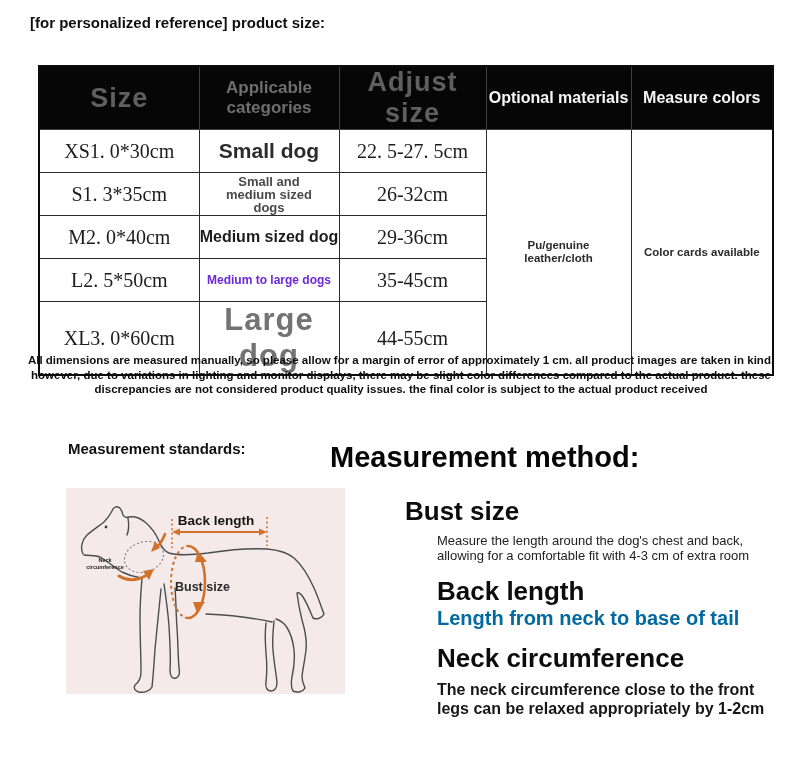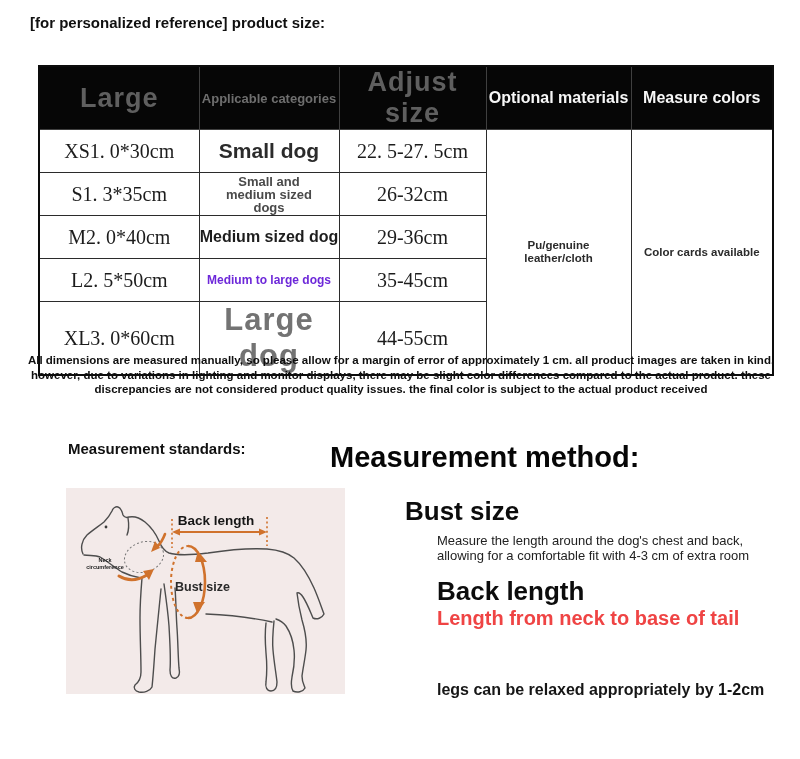--- a/index.html
+++ b/index.html
@@ -7,21 +7,21 @@
           font-family:"Liberation Sans",sans-serif;overflow:hidden;}
 
   .page-title{position:absolute;left:30px;top:14px;font-size:15px;font-weight:bold;color:#101010;}
 
   
   table.size-table{position:absolute;left:38px;top:65px;width:734px;border-collapse:collapse;
                    table-layout:fixed;border:2px solid #0c0c0c;}
   .size-table th,.size-table td{border:1px solid #2b2b2b;text-align:center;vertical-align:middle;padding:0;}
   .size-table thead th{background:#060606;height:42px;border-color:#3f3f3f;border-top-color:#060606;}
   th.h-big{font-size:27px;font-weight:bold;color:#5f5f5f;letter-spacing:1px;}
-  th.h-small{font-size:13px;font-weight:bold;color:#6e6e6e;margin-left:13px;}
+  th.h-small{font-size:17px;font-weight:bold;color:#6e6e6e;margin-left:13px;}
   th.h-white{font-size:16px;font-weight:bold;color:#f7f7f7;}
   .size-table tbody td{height:42px;background:#ffffff;}
   td.size-cell,td.adjust-cell{font-family:"Liberation Serif","DejaVu Serif",serif;font-size:20px;color:#1c1c1c;}
   td.cat-0{font-size:21px;font-weight:bold;color:#2b2b2b;}
   td.cat-1{font-size:13px;font-weight:bold;color:#4a4a4a;line-height:13px;padding:0 20px;}
   td.cat-2{font-size:16px;font-weight:bold;color:#1d1d1d;}
   td.cat-3{font-size:12px;font-weight:bold;color:#6d28d9;}
   td.cat-4{font-size:31px;font-weight:bold;color:#737373;letter-spacing:1px;}
   td.materials-cell{font-size:11.5px;font-weight:bold;color:#2b2b2b;line-height:13px;}
   td.colors-cell{font-size:11.5px;font-weight:bold;color:#2b2b2b;}
@@ -30,21 +30,21 @@
   .disclaimer{position:absolute;left:22px;top:353px;width:758px;text-align:center;
               font-size:11.5px;font-weight:bold;color:#0f0f0f;line-height:14.5px;}
 
   
   .standards-label{position:absolute;left:68px;top:440px;font-size:15px;font-weight:bold;color:#101010;}
   .method-title{position:absolute;left:330px;top:441px;font-size:29px;font-weight:bold;color:#060606;}
 
   .bust-heading{position:absolute;left:405px;top:496px;font-size:26px;font-weight:bold;color:#0c0c0c;}
   .bust-desc{position:absolute;left:437px;top:533px;font-size:13px;font-weight:normal;color:#222;line-height:15px;}
   .back-heading{position:absolute;left:437px;top:576px;font-size:26px;font-weight:bold;color:#0c0c0c;}
-  .back-sub{position:absolute;left:437px;top:607px;font-size:20px;font-weight:bold;color:#ef4444;}
+  .back-sub{position:absolute;left:437px;top:607px;font-size:20px;font-weight:bold;color:#0369a1;}
   .neck-heading{position:absolute;left:437px;top:643px;font-size:26px;font-weight:bold;color:#0c0c0c;}
   .neck-desc{position:absolute;left:437px;top:681px;font-size:16px;font-weight:bold;color:#161616;line-height:18.5px;}
 
   .diagram{position:absolute;left:66px;top:488px;width:279px;height:206px;}
 </style>
 </head>
 <body>
 
 <div class="canvas">
 
@@ -53,21 +53,21 @@
   <table class="size-table">
     <colgroup>
       <col style="width:160px">
         <col style="width:140px">
         <col style="width:147px">
       <col style="width:145px">
         <col style="width:142px">
     </colgroup>
     <thead>
       <tr>
-        <th class="h-big">Large</th>
+        <th class="h-big">Size</th>
         <th class="h-small">Applicable categories</th>
         <th class="h-big">Adjust size</th>
         <th class="h-white">Optional materials</th>
         <th class="h-white">Measure colors</th>
       </tr>
     </thead>
     <tbody>
       <tr>
         <td class="size-cell">XS1. 0*30cm</td>
         <td class="cat-0">Small dog</td>
@@ -154,17 +154,19 @@
 
   <div class="bust-heading">Bust size</div>
   <div class="bust-desc">
     <div>Measure the length around the dog's chest and back,</div>
     <div>allowing for a comfortable fit with 4-3 cm of extra room</div>
   </div>
 
   <div class="back-heading">Back length</div>
   <div class="back-sub">Length from neck to base of tail</div>
 
+  <div class="neck-heading">Neck circumference</div>
   <div class="neck-desc">
+    <div>The neck circumference close to the front</div>
     <div>legs can be relaxed appropriately by 1-2cm</div>
   </div>
 
 </div>
 
 </body></html>

